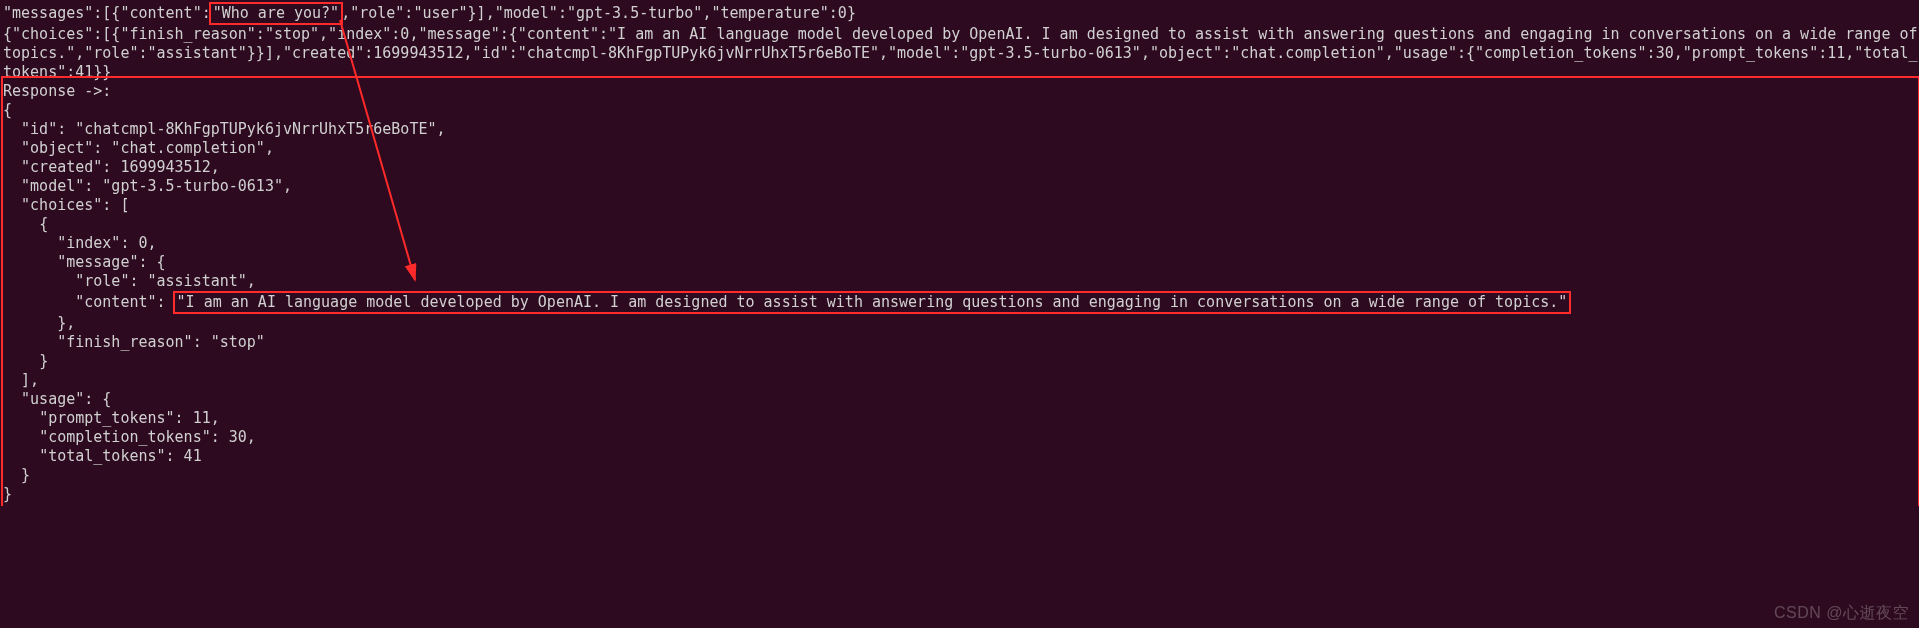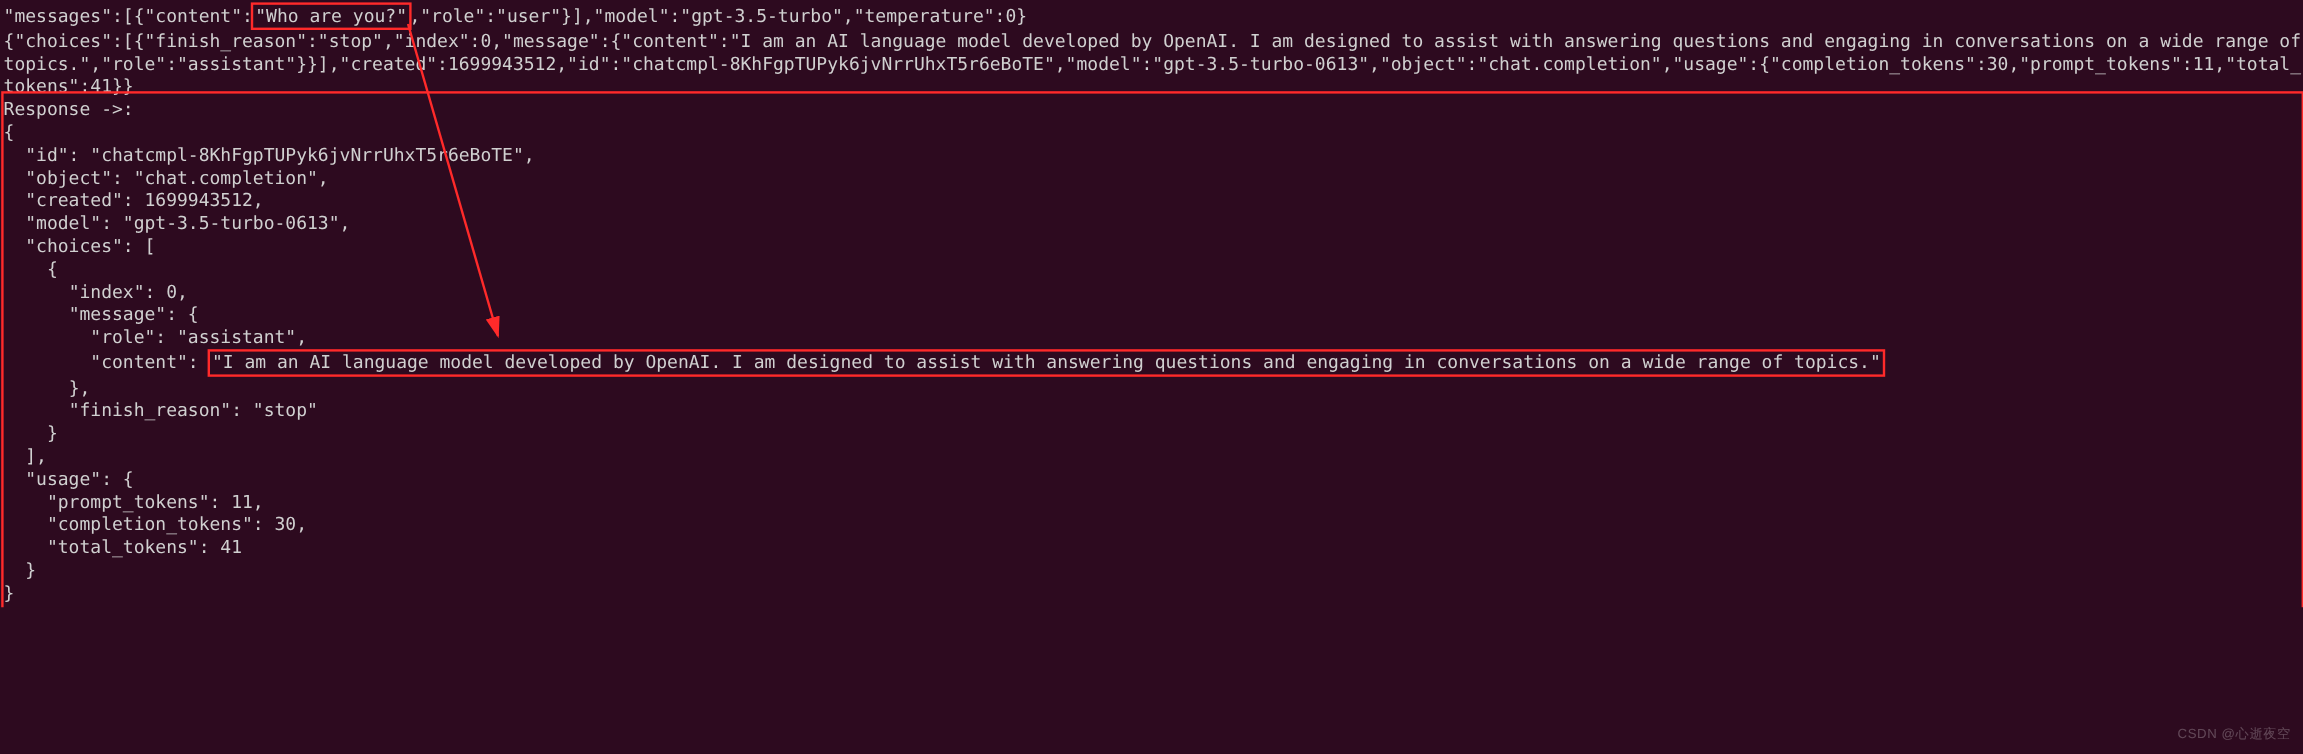--- a/index.html
+++ b/index.html
@@ -38,21 +38,21 @@
     pointer-events: none;
     overflow: visible;
   }
   
   .watermark {
     position: fixed;
     right: 10px;
     bottom: 6px;
     color: rgba(255,255,255,0.25);
     font-family: sans-serif;
-    font-size: 11px;
+    font-size: 16px;
     letter-spacing: 0.5px;
   }
   
   .hl {
     border: 2px solid #ff2a2a;
     padding: 0 2px;
     margin: 0 -2px;
     display: inline-block;
   }
 </style>

